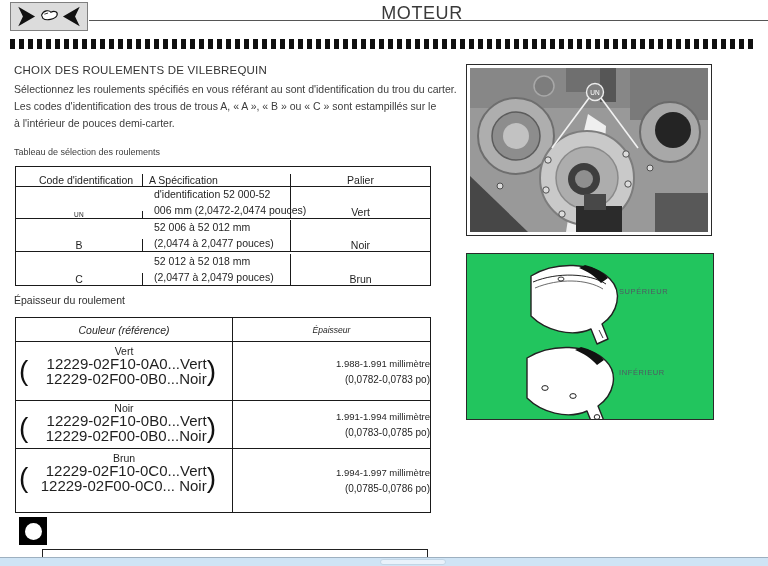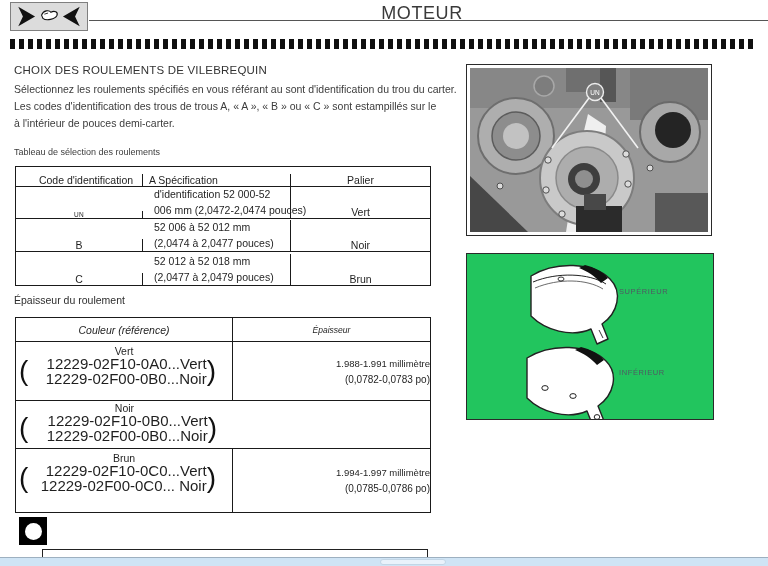--- a/index.html
+++ b/index.html
@@ -183,20 +183,24 @@
       <div class="t2c col-l">
         <div class="color-name" style="margin-top:1px">Noir</div>
         <div class="paren-row">
           <span class="paren">(</span>
           <div class="pn">
             <div>12229-02F10-0B0...Vert</div>
             <div>12229-02F00-0B0...Noir</div>
           </div>
           <span class="paren">)</span>
         </div>
+      </div>
+      <div class="t2c col-r">
+        <div class="mm">1.991-1.994 millimètre</div>
+        <div class="po">(0,0783-0,0785 po)</div>
       </div>
     </div>
 
     <div class="t2-row" style="height:63px">
       <div class="t2c col-l">
         <div class="color-name">Brun</div>
         <div class="paren-row">
           <span class="paren">(</span>
           <div class="pn">
             <div>12229-02F10-0C0...Vert</div>

